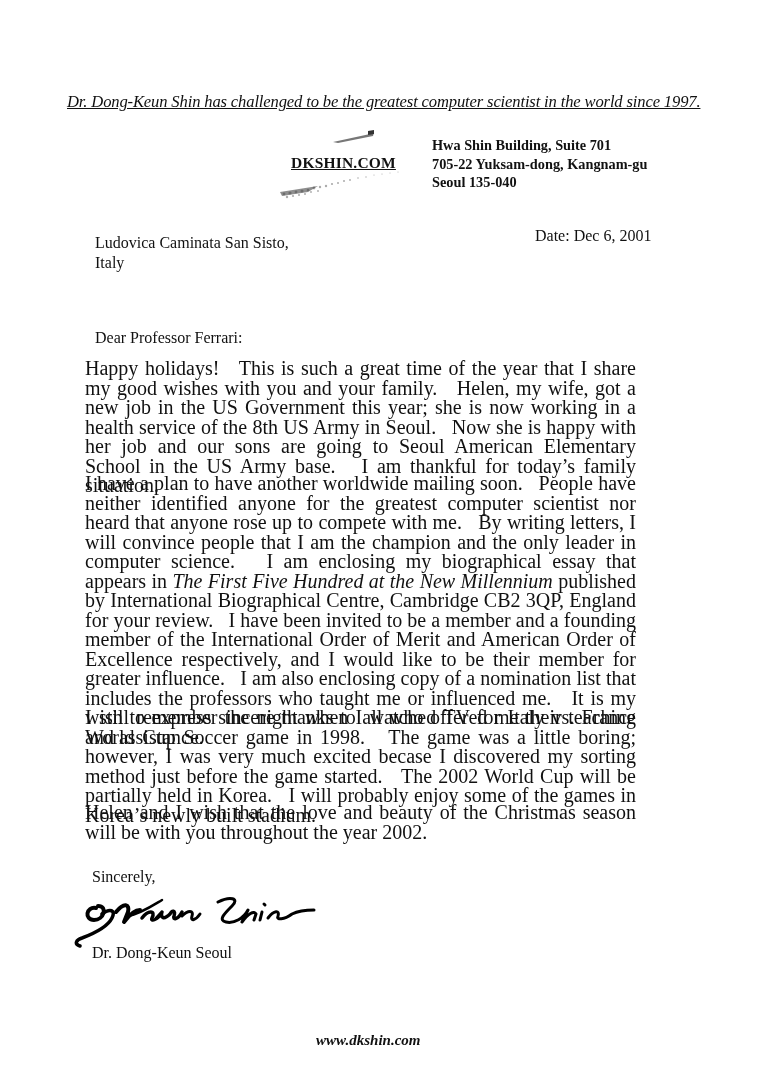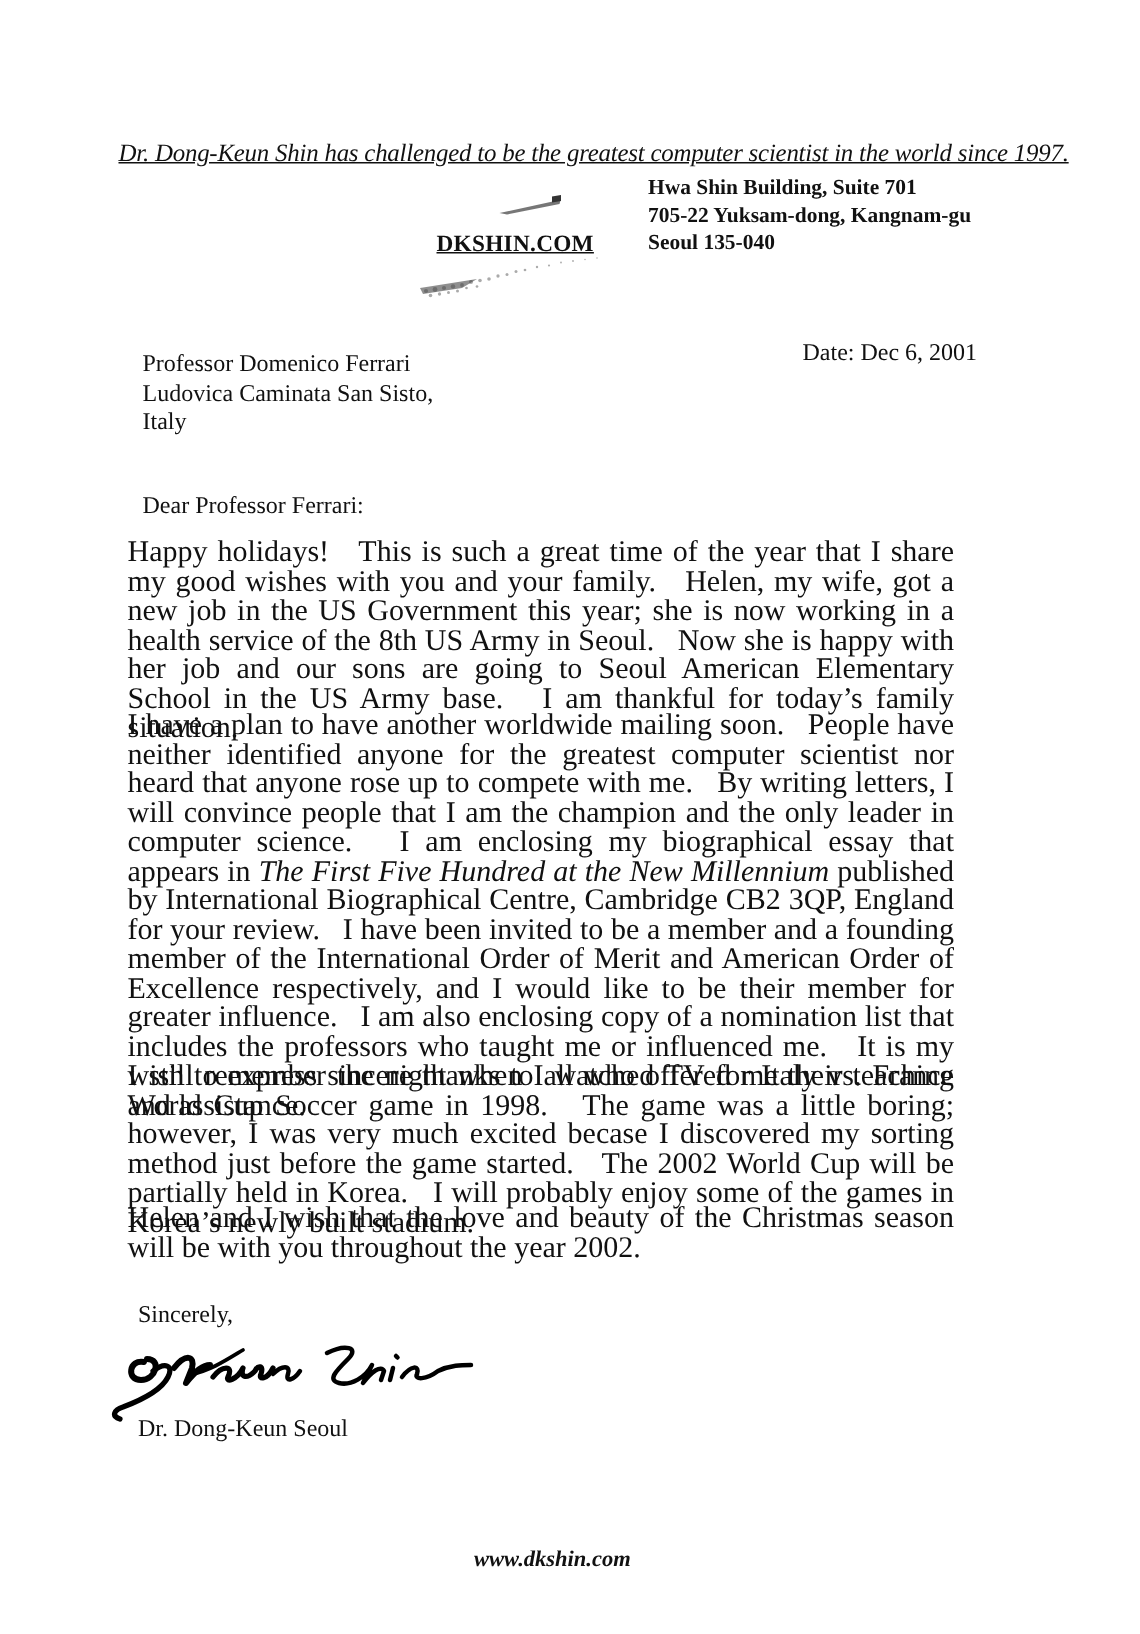--- a/index.html
+++ b/index.html
@@ -10,21 +10,21 @@
     body {
       width: 760px;
       height: 1089px;
       position: relative;
       overflow: hidden;
       font-family: "Liberation Serif", "DejaVu Serif", serif;
       color: #111111;
     }
     .tagline {
       position: absolute;
-      left: 79px;
+      left: 67px;
       top: 92px;
       width: 650px;
       font-size: 16.6px;
       font-style: italic;
       text-decoration: underline;
       white-space: nowrap;
       letter-spacing: -0.15px;
     }
     .logo {
       position: absolute;
@@ -44,21 +44,21 @@
       text-decoration: underline;
     }
     .logo svg {
       position: absolute;
       left: 0;
       top: 0;
     }
     .address {
       position: absolute;
       left: 432px;
-      top: 116px;
+      top: 136px;
       font-weight: bold;
       font-size: 14.3px;
       line-height: 18.5px;
       white-space: nowrap;
     }
     .date {
       position: absolute;
       left: 535px;
       top: 208px;
       font-size: 16px;
@@ -167,21 +167,20 @@
 
 <div class="address">
   <div>Hwa Shin Building, Suite 701</div>
   <div>705-22 Yuksam-dong, Kangnam-gu</div>
   <div>Seoul 135-040</div>
 </div>
 
 <div class="date">Date: Dec 6, 2001</div>
 
 <div class="recipient">
-  <div>Professor Domenico Ferrari</div>
   <div>Ludovica Caminata San Sisto,</div>
   <div>Italy</div>
 </div>
 
 <div class="salutation">Dear Professor Ferrari:</div>
 
 <div class="para" id="p1" style="white-space: pre-wrap;">Happy holidays!   This is such a great time of the year that I share my good wishes with you and your family.   Helen, my wife, got a new job in the US Government this year; she is now working in a health service of the 8th US Army in Seoul.   Now she is happy with her job and our sons are going to Seoul American Elementary School in the US Army base.   I am thankful for today’s family situation.</div>
 
 <div class="para" id="p2" style="white-space: pre-wrap;"><span>I have a plan to have another worldwide mailing soon.   People have neither identified anyone for the greatest computer scientist nor heard that anyone rose up to compete with me.   By writing letters, I will convince people that I am the champion and the only leader in computer science.   I am enclosing my biographical essay that appears in </span><i>The First Five Hundred at the New Millennium</i><span> published by International Biographical Centre, Cambridge CB2 3QP, England for your review.   I have been invited to be a member and a founding member of the International Order of Merit and American Order of Excellence respectively, and I would like to be their member for greater influence.   I am also enclosing copy of a nomination list that includes the professors who taught me or influenced me.   It is my wish to express sincere thanks to all who offered me their teaching and assistance.</span></div>
 

